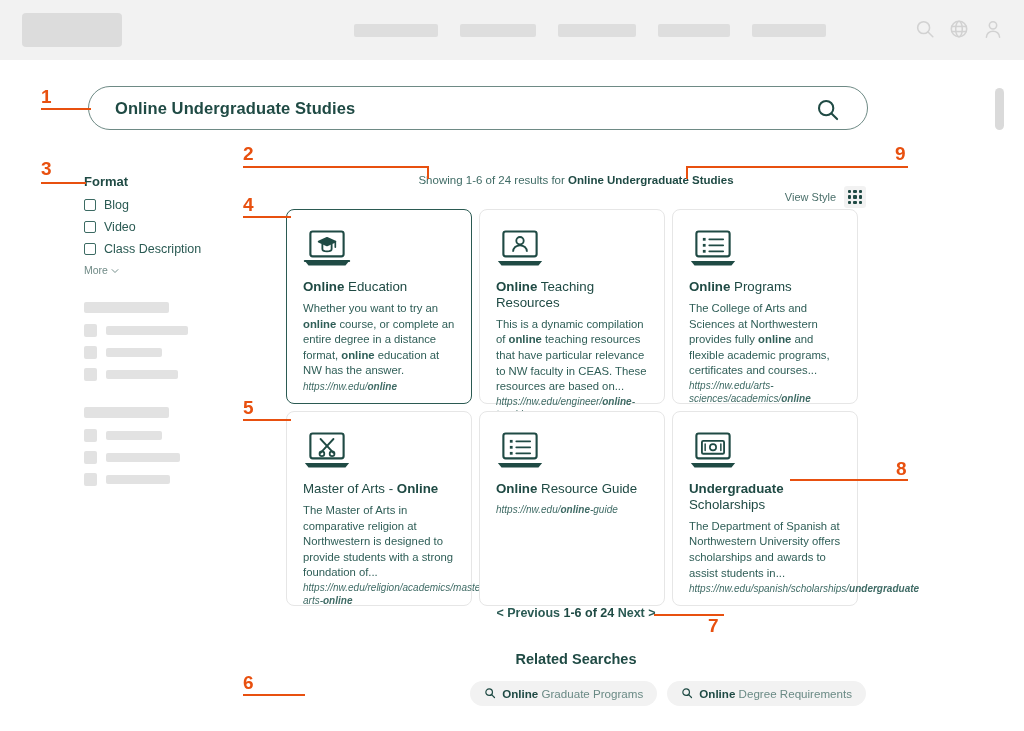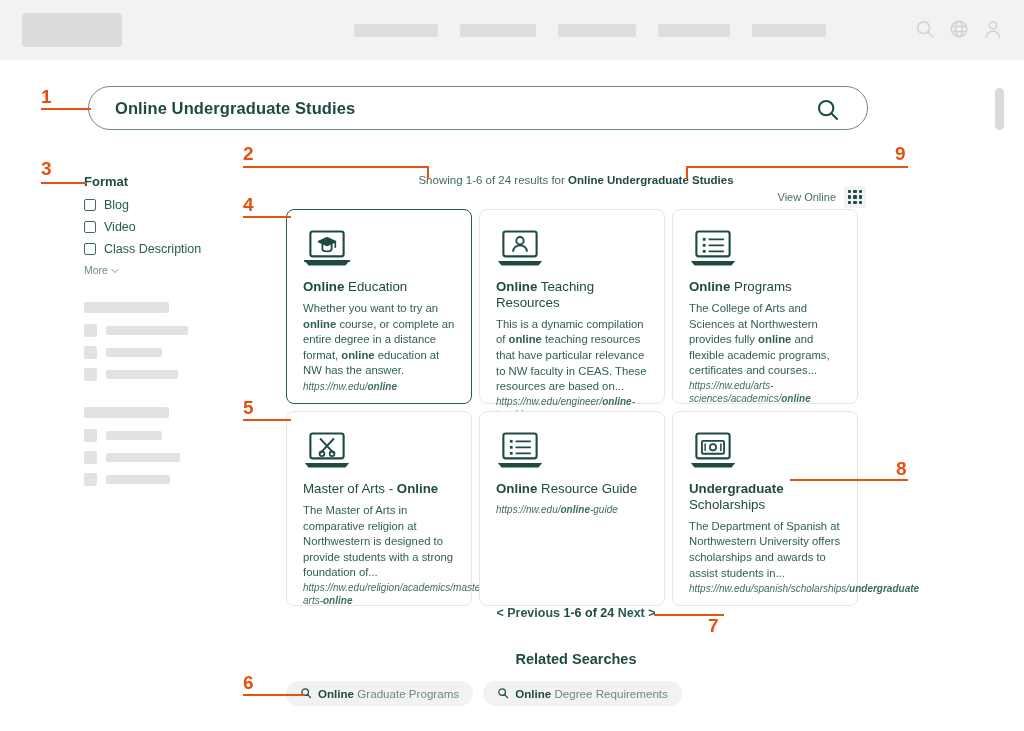--- a/index.html
+++ b/index.html
@@ -139,21 +139,21 @@
   .pagination b { color: #1f4a44; font-weight: bold; }
   .pagination .nav-w { color: #2a5a53; font-weight: bold; }
 
   
   .related-title {
     position: absolute; left: 286px; top: 651px; width: 580px;
     text-align: center; font-size: 14.5px; font-weight: bold; color: #1f4a44;
   }
   .chips {
     position: absolute; left: 286px; top: 681px; width: 580px;
-    display: flex; justify-content: flex-start; gap: 10px;
+    display: flex; justify-content: flex-end; gap: 10px;
   }
   .chip {
     background: #f2f2f2; border-radius: 13px; height: 25px;
     display: flex; align-items: center; gap: 6px;
     padding: 0 14px; font-size: 11.6px; color: #6a8a85; white-space: nowrap;
   }
   .chip b { font-weight: bold; color: #1f4a44; }
 
   
   .anno { position: absolute; color: #e8500f; font-weight: bold; font-size: 19px; }
@@ -263,21 +263,21 @@
       <div class="skel-bar" style="width:64px"></div>
     </div>
   </div>
 </div>
 
 <div class="results-bar">
   <div class="showing">
     <span>Showing 1-6 of 24 results for </span><b>Online Undergraduate Studies</b>
   </div>
   <div class="viewstyle">
-    <span class="vs-label">View Online</span>
+    <span class="vs-label">View Style</span>
     <span class="grid-icon">
       <i></i>
         <i></i>
         <i></i>
         <i></i>
         <i></i>
         <i></i>
         <i></i>
         <i></i>
         <i></i>

